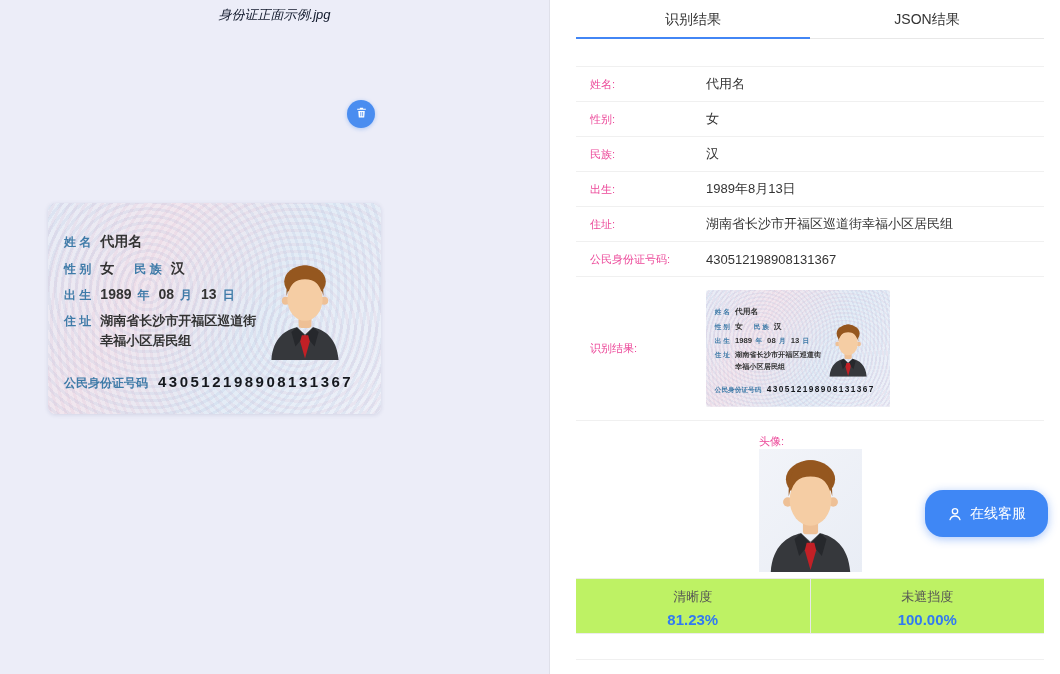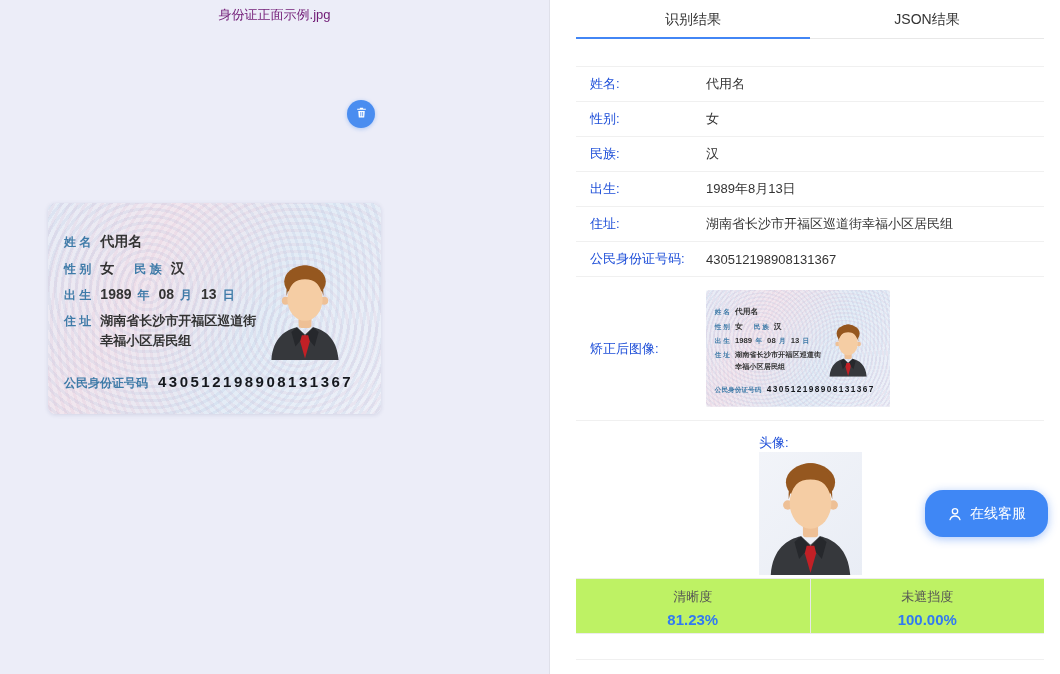--- a/index.html
+++ b/index.html
@@ -1,21 +1,21 @@
 <!DOCTYPE html>
 <html><head>
 <meta charset="utf-8">
 <style>
   * { margin:0; padding:0; box-sizing:border-box; }
   html,body { width:1060px; height:674px; font-family:"Liberation Sans","DejaVu Sans",sans-serif; background:#fff; overflow:hidden; }
   .stage { position:relative; width:1060px; height:674px; }
 
   
   .left-panel { position:absolute; left:0; top:0; width:550px; height:674px; background:#ecedf8; border-right:1px solid #dfe0ea; }
-  .filename { position:absolute; top:6px; left:0; width:100%; text-align:center; font-size:13px; color:#701a75; }
+  .filename { position:absolute; top:6px; left:0; width:100%; text-align:center; font-size:13px; color:#0f172a;font-style:italic; }
   .delete-btn { position:absolute; left:347px; top:100px; width:28px; height:28px; border-radius:50%; background:#4a8df0; display:flex; align-items:center; justify-content:center; cursor:pointer; box-shadow:0 1px 4px rgba(74,141,240,.4); border:none; }
 
   
   .idcard { position:relative; width:333px; height:211px; border-radius:8px; overflow:hidden;
     background:linear-gradient(120deg,#e7edf7 0%,#f1e6ee 30%,#e3ecf6 62%,#eef0f8 100%);
     box-shadow:0 1px 4px rgba(60,70,120,.15); }
   .idcard::before { content:""; position:absolute; inset:0; pointer-events:none;
     background:
       repeating-radial-gradient(circle at 30% 40%, rgba(120,150,200,.10) 0 3px, rgba(0,0,0,0) 3px 7px),
       repeating-radial-gradient(circle at 75% 60%, rgba(200,130,170,.09) 0 3px, rgba(0,0,0,0) 3px 7px); }
@@ -41,21 +41,21 @@
 
   
   .right-panel { position:absolute; left:551px; top:0; width:509px; height:626px; background:#fff; }
   .tabs { position:absolute; left:25px; top:0; width:468px; height:39px; border-bottom:1px solid #e8e8e8; display:flex; }
   .tab { flex:1; text-align:center; line-height:38px; font-size:14px; color:#333; cursor:pointer; position:relative; }
   .tab.active::after { content:""; position:absolute; left:0; right:0; bottom:-1px; height:2px; background:#4286f5; }
 
   .results-table { position:absolute; left:25px; top:66px; width:468px; border-top:1px solid #f0f0f0; }
   .row { display:flex; align-items:center; min-height:35px; border-bottom:1px solid #f0f0f0; }
   .row:last-child { border-bottom:none;flex-direction:column; }
-  .row .r-lbl { width:130px; padding-left:14px; font-size:13px; color:#1d4ed8; flex-shrink:0; }
+  .row .r-lbl { width:130px; padding-left:14px; font-size:11px; color:#ec4899; flex-shrink:0; }
   .row .r-val { font-size:13px; color:#333; }
   .row.img-row { padding:13px 0; }
 
   .avatar-box { width:103px; height:123px; background:linear-gradient(135deg,#f2f4f9,#e9edf5); overflow:hidden; }
   .avatar-box svg { width:100%; height:100%; }
 
   .stats { position:absolute; left:25px; top:578px; width:468px; height:56px; background:#bef264; border-top:1px solid #ececec; border-bottom:1px solid #ececec; display:flex; }
   .stat { flex:1; text-align:center; padding-top:9px; }
   .stat + .stat { border-left:1px solid #e8e8e8; }
   .stat-label { font-size:13px; color:#555; }
@@ -172,21 +172,21 @@
       <div class="row">
         <span class="r-lbl">住址:</span>
         <span class="r-val">湖南省长沙市开福区巡道街幸福小区居民组</span>
       </div>
       <div class="row">
         <span class="r-lbl">公民身份证号码:</span>
         <span class="r-val">430512198908131367</span>
       </div>
 
       <div class="row img-row">
-        <span class="r-lbl">矫正后图像:</span>
+        <span class="r-lbl">识别结果:</span>
         <div class="card-scale-wrap">
           <div class="idcard">
             <div class="card-row r-name">
               <span class="c-lbl">姓 名</span>
               <span class="c-val">代用名</span>
             </div>
             <div class="card-row r-gender">
               <span class="c-lbl">性 别</span>
               <span class="c-val">女</span>
               <span class="c-lbl ml">民 族</span>

